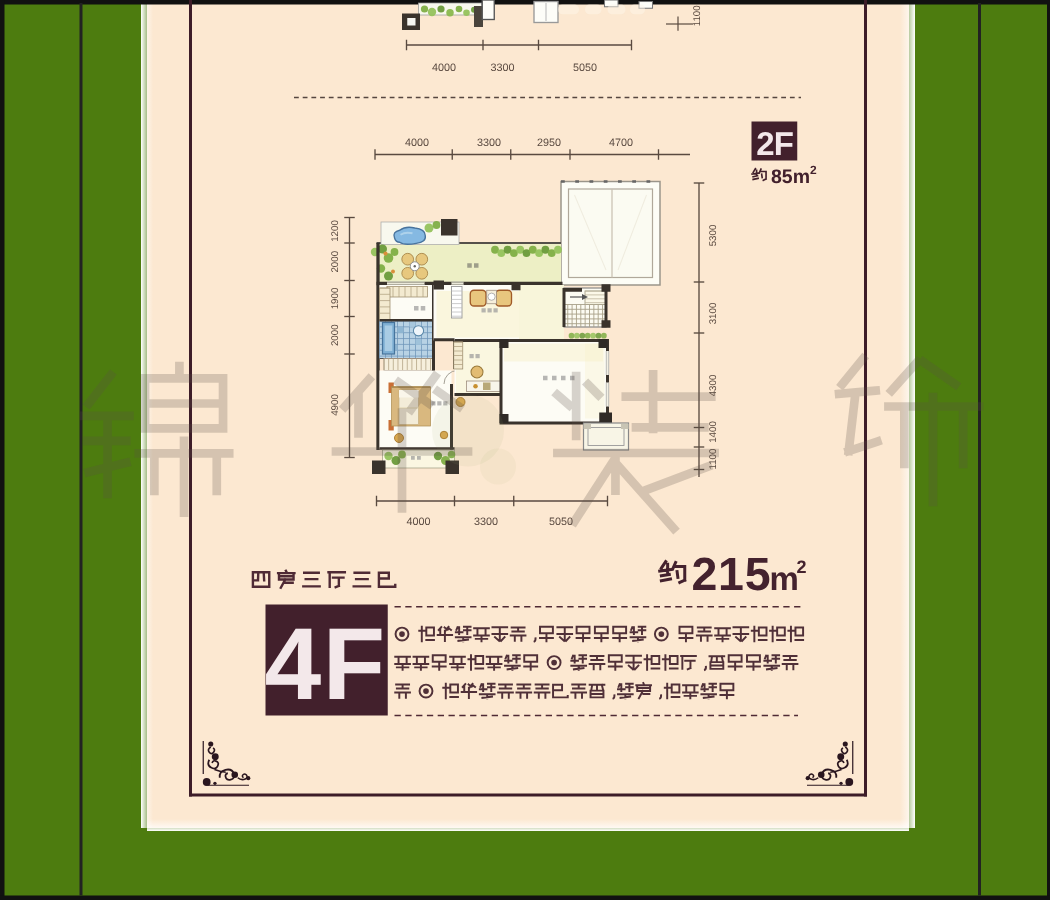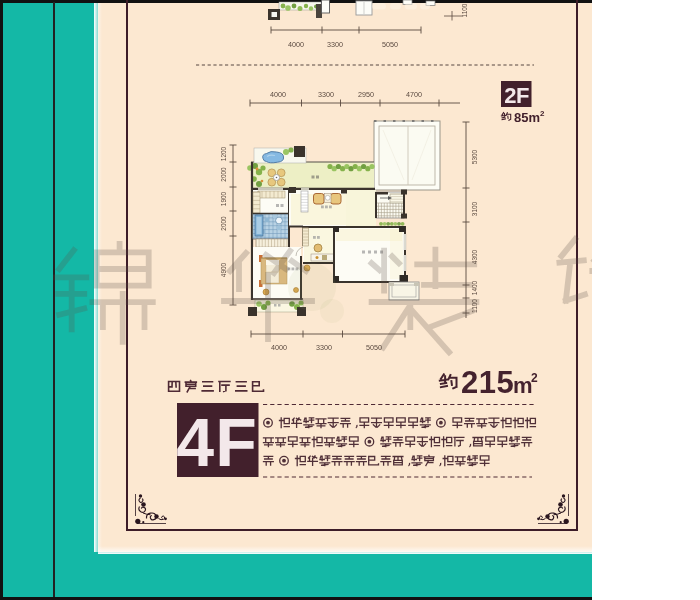--- a/index.html
+++ b/index.html
@@ -1,14 +1,14 @@
 <!DOCTYPE html>
 <html><head><meta charset="utf-8"><style>
 html,body{margin:0;padding:0;background:#fff;}
-#page{position:relative;width:592px;height:600px;overflow:hidden;background:#14b8a6;
+#page{position:relative;width:700px;height:600px;overflow:hidden;background:#4d7c0f;
 font-family:"Liberation Sans",sans-serif;}
 .abs{position:absolute;}
 </style></head><body>
 <div id="page">
  <div class="abs" style="left:98px;top:2px;width:508px;height:550px;background:#fce8d1"></div>
  <div class="abs" style="left:94px;top:2px;width:8px;height:550px;background:linear-gradient(to right,#ffffff,rgba(252,232,209,0))"></div>
  <div class="abs" style="left:600px;top:2px;width:10px;height:550px;background:linear-gradient(to left,#ffffff,rgba(252,232,209,0))"></div>
  <div class="abs" style="left:98px;top:546px;width:508px;height:8px;background:linear-gradient(to top,#ffffff,rgba(252,232,209,0))"></div>
  <div class="abs" style="left:0;top:0;width:700px;height:2.5px;background:#111"></div>
  <div class="abs" style="left:0;top:0;width:2.5px;height:600px;background:#111"></div>

